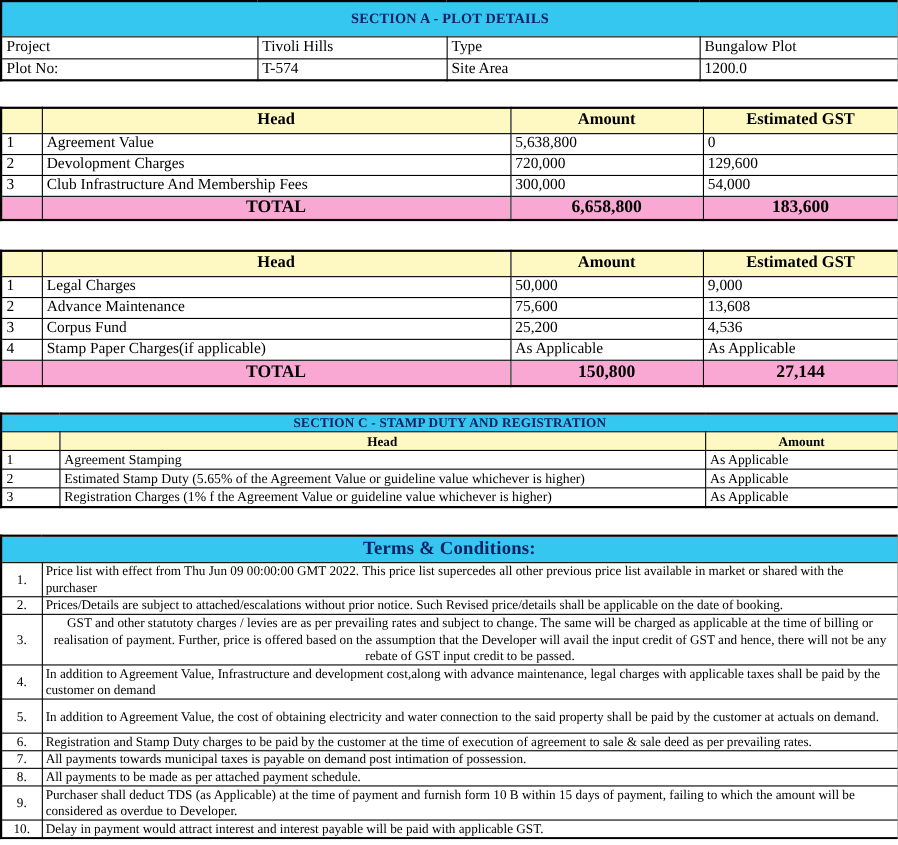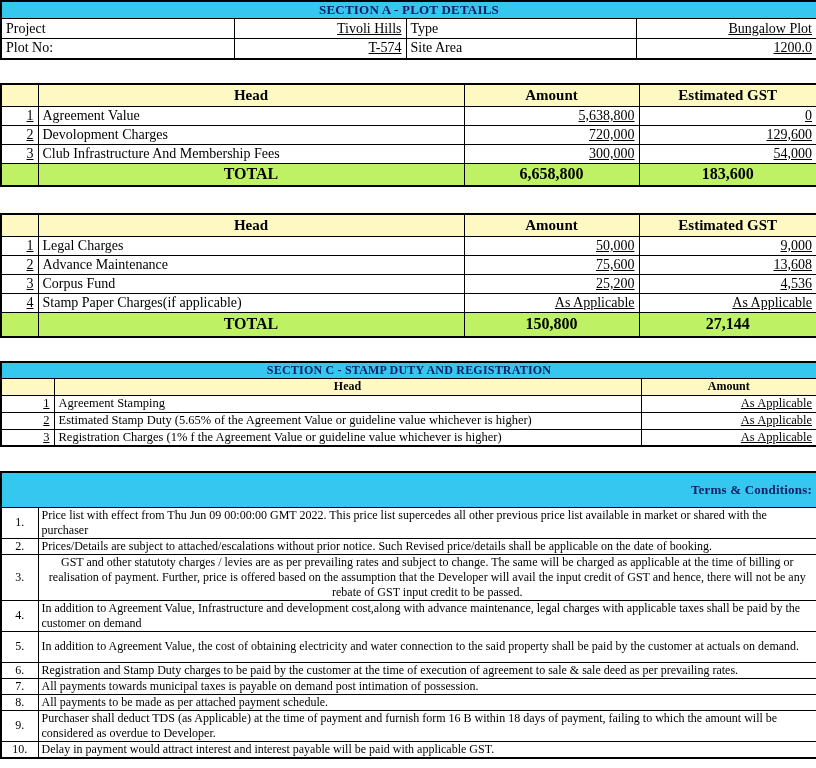--- a/index.html
+++ b/index.html
@@ -21,64 +21,64 @@
     padding: 0 4px;
     overflow: hidden;
   }
   
   .title-row td {
     background: #36C7F1;
     color: #0A2166;
     font-weight: bold;
     text-align: center;
     font-size: 13px;
-    height: 17px;
+    height: 32px;
     letter-spacing: .2px;
   }
   
   .colhead-row td {
     background: #fef9c3;
     font-weight: bold;
     text-align: center;
     font-size: 15px;
     height: 23px;
   }
   
   .data-row td {
     font-size: 14px;
     height: 19px;
     white-space: nowrap;
   }
   .total-row td {
-    background: #bef264;
+    background: #f9a8d4;
     font-weight: bold;
     font-size: 16px;
     text-align: center;
     height: 22px;
   }
-  .c { text-align: right; text-decoration: underline; }
+  .c { text-align: left; }
   .l { text-align: left; }
   
   #tableA .data-row td { height: 20px; margin-top: 48px; }
   
   #tableC .total-row td { height: 24px; }
   
   #tableB { margin-top: 23px; }
   #tableC { margin-top: 26px; }
   #tableStamp { margin-top: 23px; }
   #tableTerms { margin-top: 24px; }
   
   #tableStamp .title-row td { font-size: 12px; height: 15px; }
   #tableStamp .colhead-row td { font-size: 12px; height: 17px; }
   #tableStamp .data-row td { font-size: 12.5px; height: 17px; }
   
   #tableTerms .title-row td {
-    text-align: right;
-    font-size: 13px;
-    height: 35px;
+    text-align: center;
+    font-size: 17px;
+    height: 25px;
     padding-left: 3px;
   }
   #tableTerms td.num {
     text-align: center;
     font-size: 12px;
     vertical-align: middle;
   }
   #tableTerms td.txt {
     font-size: 12px;
     line-height: 15px;
@@ -276,20 +276,20 @@
   <tr class="one">
     <td class="num">7.</td>
     <td class="txt">All payments towards municipal taxes is payable on demand post intimation of possession.</td>
   </tr>
   <tr class="one">
     <td class="num">8.</td>
     <td class="txt">All payments to be made as per attached payment schedule.</td>
   </tr>
   <tr class="two">
     <td class="num">9.</td>
-    <td class="txt">Purchaser shall deduct TDS (as Applicable) at the time of payment and furnish form 16 B within 18 days of payment, failing to which the amount will be considered as overdue to Developer.</td>
+    <td class="txt">Purchaser shall deduct TDS (as Applicable) at the time of payment and furnish form 10 B within 15 days of payment, failing to which the amount will be considered as overdue to Developer.</td>
   </tr>
   <tr class="one">
     <td class="num">10.</td>
     <td class="txt">Delay in payment would attract interest and interest payable will be paid with applicable GST.</td>
   </tr>
 </tbody>
   </table>
 
 </body></html>

